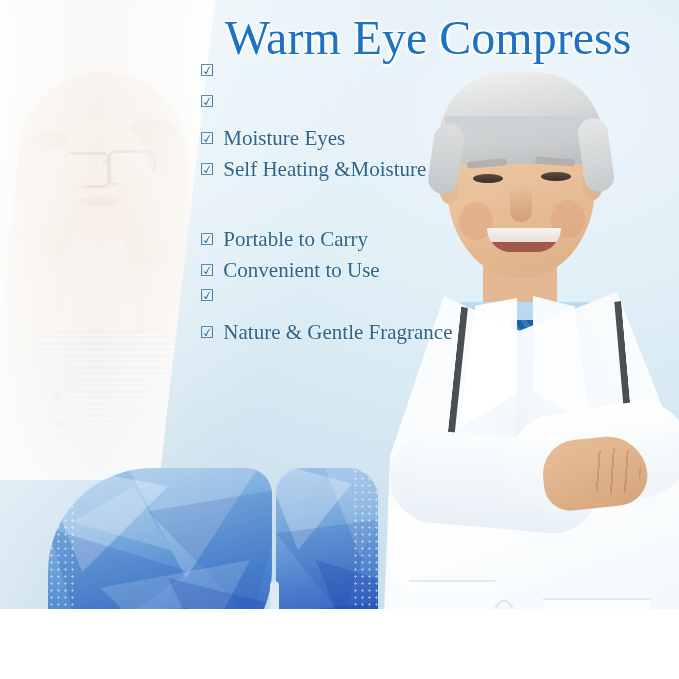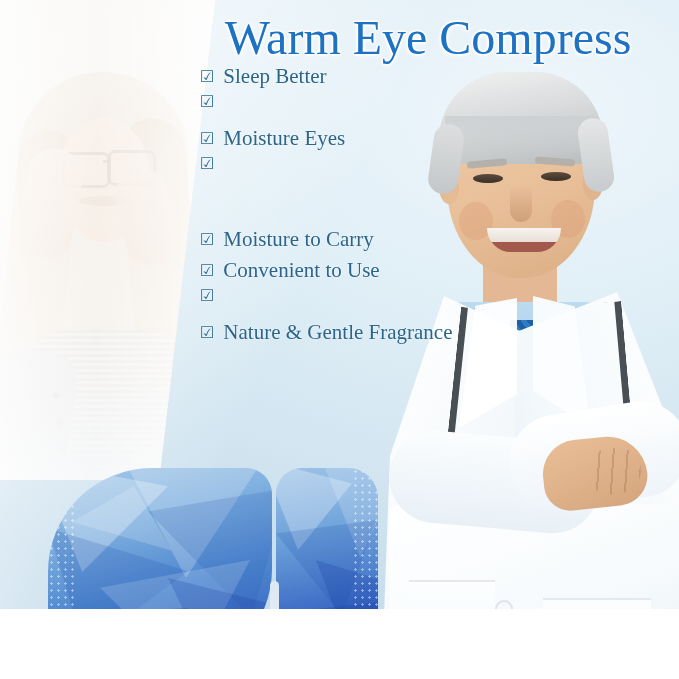--- a/index.html
+++ b/index.html
@@ -272,38 +272,38 @@
     <div class="notch"></div>
   </div>
 
   <div class="title">Warm Eye Compress</div>
 
   <div class="features">
 
     <div class="feat-group first">
       <div class="feat">
         <span class="cb">☑</span>
-        <span class="txt">Sleep Better</span>
       </div>
       <div class="feat">
         <span class="cb">☑</span>
       </div>
       <div class="feat">
         <span class="cb">☑</span>
         <span class="txt">Moisture Eyes</span>
       </div>
       <div class="feat">
         <span class="cb">☑</span>
+        <span class="txt">Self Heating &amp;Moisture</span>
       </div>
     </div>
 
     <div class="feat-group second">
       <div class="feat">
         <span class="cb">☑</span>
-        <span class="txt">Moisture to Carry</span>
+        <span class="txt">Portable to Carry</span>
       </div>
       <div class="feat">
         <span class="cb">☑</span>
         <span class="txt">Convenient to Use</span>
       </div>
       <div class="feat">
         <span class="cb">☑</span>
       </div>
       <div class="feat">
         <span class="cb">☑</span>

